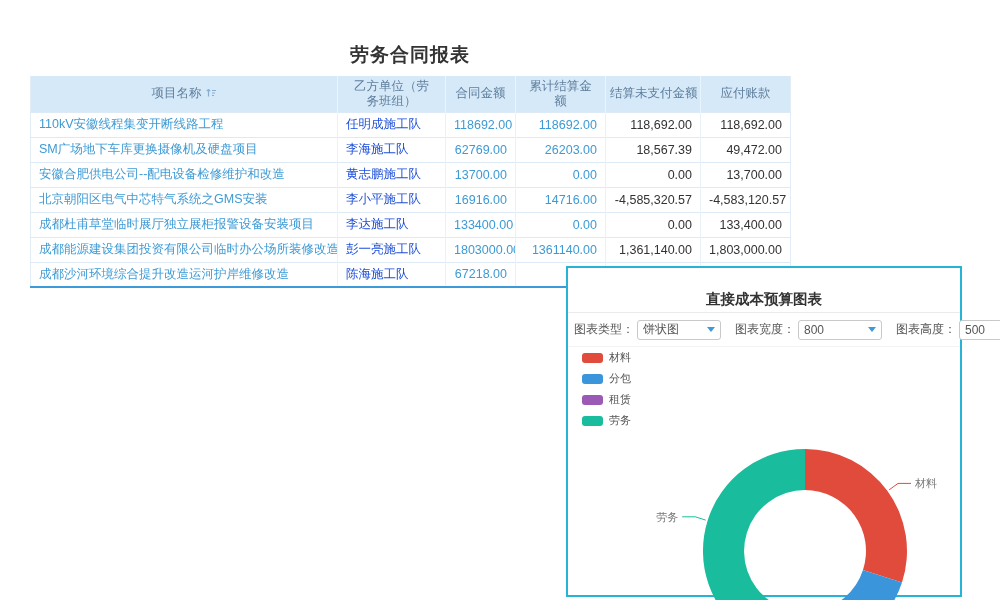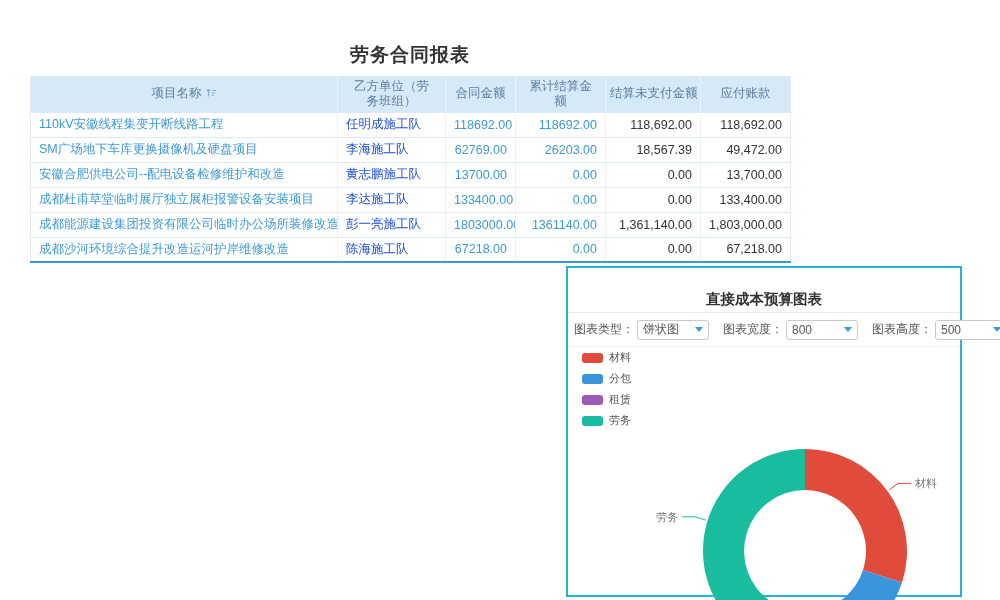--- a/index.html
+++ b/index.html
@@ -35,21 +35,21 @@
 
   
   .chart-panel { position:absolute; left:566px; top:266px; width:396px; height:331px;
                  border:2px solid #27b3d5; background:#fff; }
   .chart-title { height:27px; line-height:27px; text-align:center; font-size:14.5px;
                  font-weight:bold; color:#333; border-bottom:1px solid #ebebeb;margin-top:18px; }
   .chart-controls { display:flex; align-items:center; height:34px; padding:0 6px;
                     border-bottom:1px solid #f3f3f3; }
   .ctrl-group { display:flex; align-items:center; margin-right:14px; }
   .ctrl-label { font-size:12px; color:#555; margin-right:3px; white-space:nowrap; }
-  .select-box { width:72px; height:20px; border:1px solid #c9c9c9; border-radius:3px;
+  .select-box { width:84px; height:20px; border:1px solid #c9c9c9; border-radius:3px;
                 background:#fff; display:flex; align-items:center;
                 justify-content:space-between; padding:0 5px; cursor:pointer; }
   .select-value { font-size:12px; color:#555; }
   .select-arrow { width:0; height:0; border-left:4px solid transparent;
                   border-right:4px solid transparent; border-top:5px solid #3d9ad8; }
 
   .chart-area { position:relative; width:392px; height:268px; }
   .chart-svg { position:absolute; left:0; top:-62px; width:392px; height:327px; }
   .legend { position:absolute; left:14px; top:3px; }
   .legend-item { display:flex; align-items:center; margin-bottom:6px; cursor:pointer; }
@@ -107,20 +107,28 @@
         </tr>
         <tr>
           <td class="td-name">安徽合肥供电公司--配电设备检修维护和改造</td>
           <td class="td-team">黄志鹏施工队</td>
           <td class="td-num blue">13700.00</td>
           <td class="td-num blue">0.00</td>
           <td class="td-num dark">0.00</td>
           <td class="td-num dark">13,700.00</td>
         </tr>
         <tr>
+          <td class="td-name">北京朝阳区电气中芯特气系统之GMS安装</td>
+          <td class="td-team">李小平施工队</td>
+          <td class="td-num blue">16916.00</td>
+          <td class="td-num blue">14716.00</td>
+          <td class="td-num dark">-4,585,320.57</td>
+          <td class="td-num dark">-4,583,120.57</td>
+        </tr>
+        <tr>
           <td class="td-name">成都杜甫草堂临时展厅独立展柜报警设备安装项目</td>
           <td class="td-team">李达施工队</td>
           <td class="td-num blue">133400.00</td>
           <td class="td-num blue">0.00</td>
           <td class="td-num dark">0.00</td>
           <td class="td-num dark">133,400.00</td>
         </tr>
         <tr>
           <td class="td-name">成都能源建设集团投资有限公司临时办公场所装修改造工程EPC</td>
           <td class="td-team">彭一亮施工队</td>

